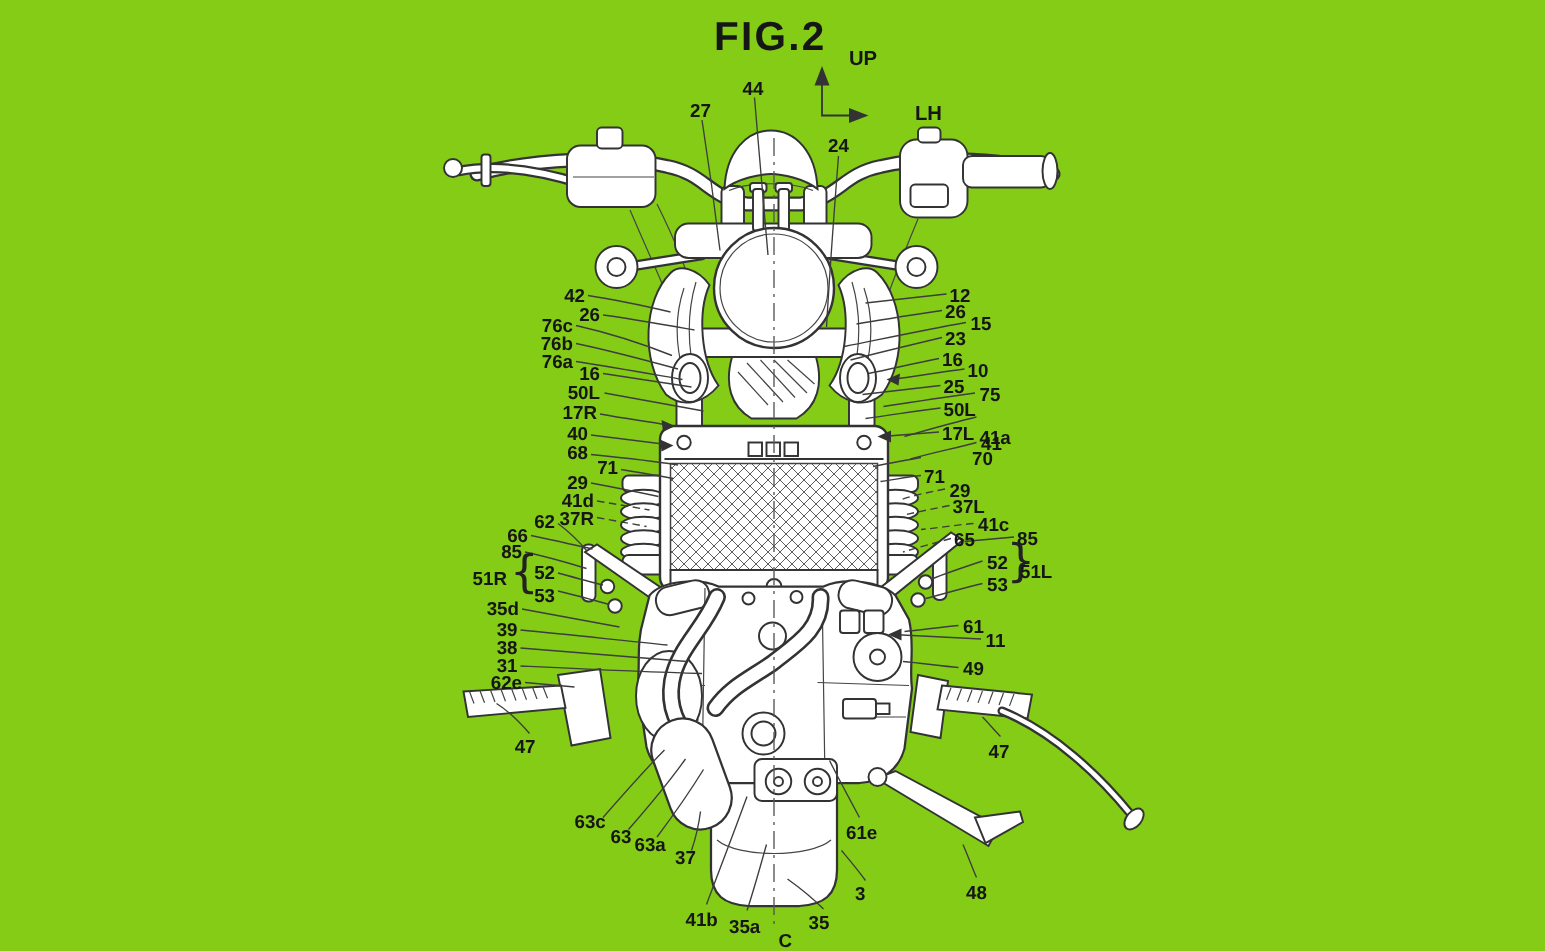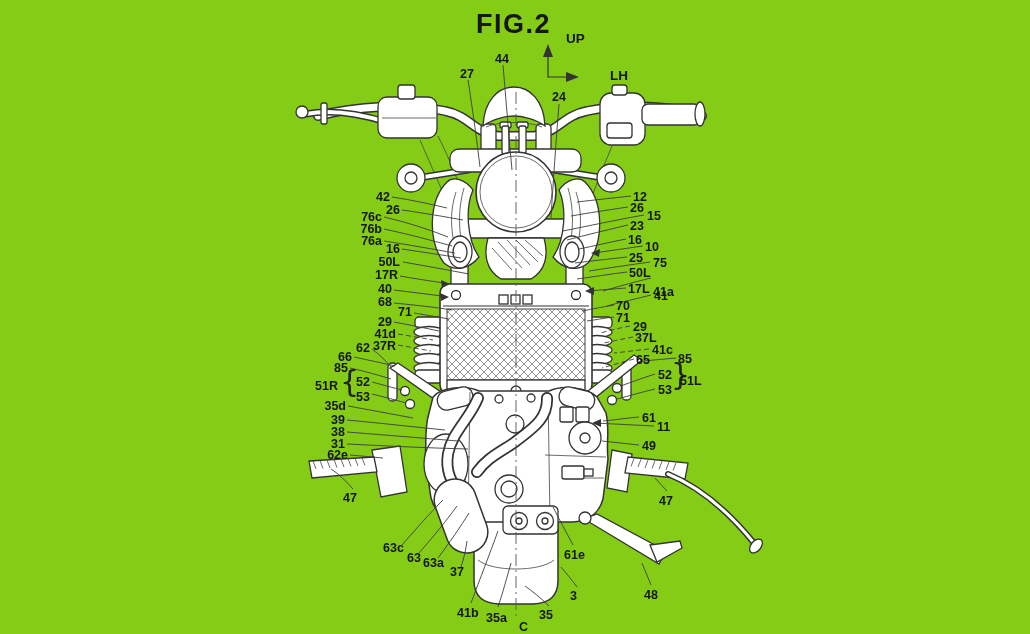--- a/index.html
+++ b/index.html
@@ -361,21 +361,21 @@
 <span class="lbl" style="left:647px;top:209px">15</span>
 <span class="lbl" style="left:630px;top:219px">23</span>
 <span class="lbl" style="left:628px;top:233px">16</span>
 <span class="lbl" style="left:645px;top:240px">10</span>
 <span class="lbl" style="left:629px;top:251px">25</span>
 <span class="lbl" style="left:653px;top:256px">75</span>
 <span class="lbl" style="left:629px;top:266px">50L</span>
 <span class="lbl" style="left:653px;top:285px">41a</span>
 <span class="lbl" style="left:628px;top:282px">17L</span>
 <span class="lbl" style="left:654px;top:289px">41</span>
-<span class="lbl" style="left:616px;top:299px">70</span>
+<span class="lbl" style="left:648px;top:299px">70</span>
 <span class="lbl" style="left:616px;top:311px">71</span>
 <span class="lbl" style="left:633px;top:320px">29</span>
 <span class="lbl" style="left:635px;top:331px">37L</span>
 <span class="lbl" style="left:652px;top:343px">41c</span>
 <span class="lbl" style="left:636px;top:353px">65</span>
 <span class="lbl" style="left:678px;top:352px">85</span>
 <span class="lbl" style="left:658px;top:368px">52</span>
 <span class="lbl" style="left:658px;top:383px">53</span>
 <span class="bracket" style="left:671px;top:360px">}</span>
 <span class="lbl" style="left:680px;top:374px">51L</span>

